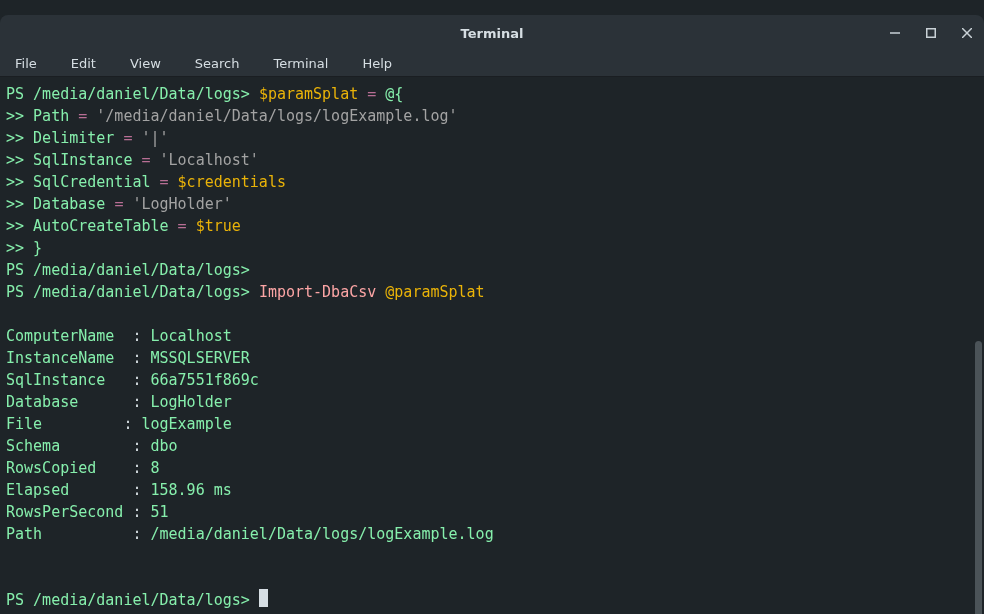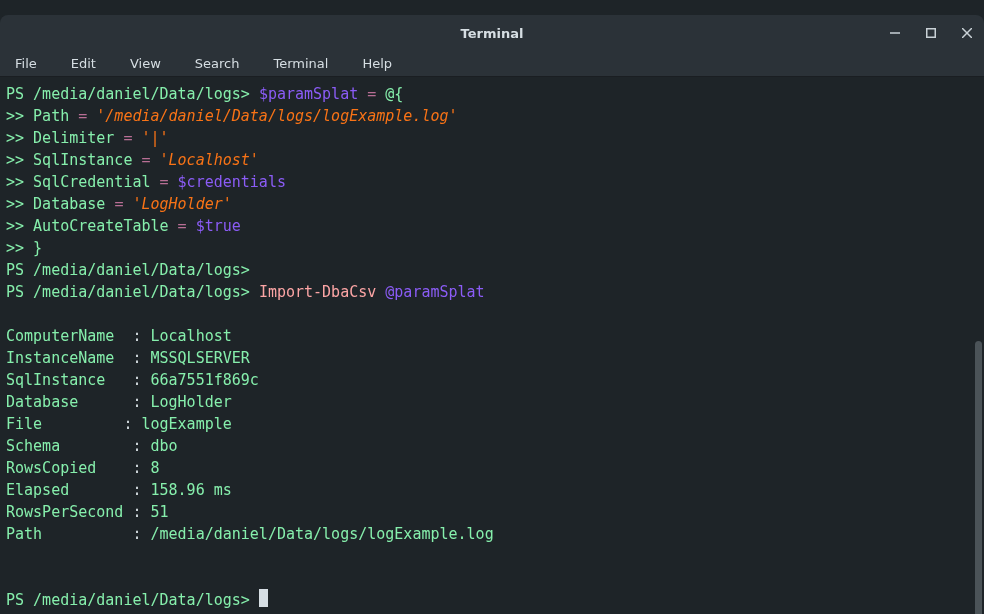--- a/index.html
+++ b/index.html
@@ -88,24 +88,24 @@
   .scrollbar {
     position: absolute;
     right: 2px;
     top: 264px;
     width: 7px;
     height: 344px;
     background: #4b5358;
     border-radius: 4px;
   }
   .c-white   { color: #86efac; }
-  .c-cyan    { color: #8b5cf6; }
+  .c-cyan    { color: #eab308; }
   .c-yellow  { color: #fca5a5; }
   .c-pink    { color: #b86f95; }
-  .c-green   { color: #f97316; font-style: italic; }
+  .c-green   { color: #a3a3a3; }
   .cursor {
     display: inline-block;
     width: 9px;
     height: 18px;
     background: #d6dee3;
     vertical-align: -2px;
   }
 </style>
 </head>
 <body>

